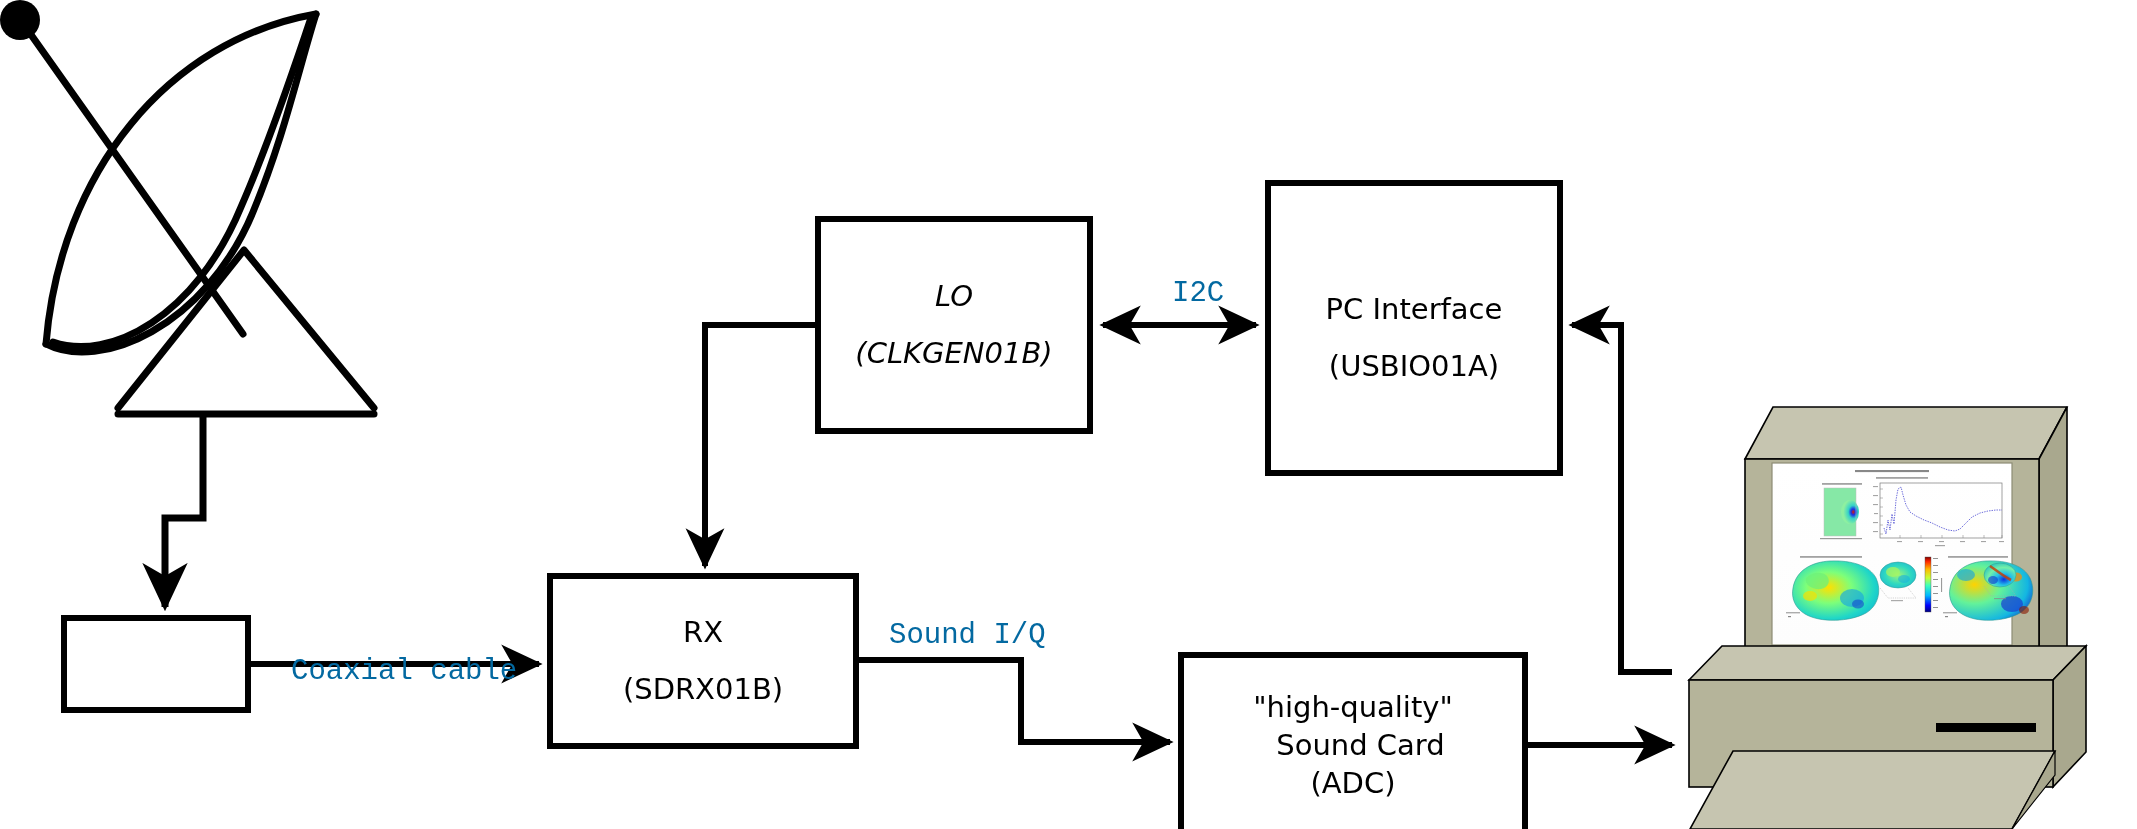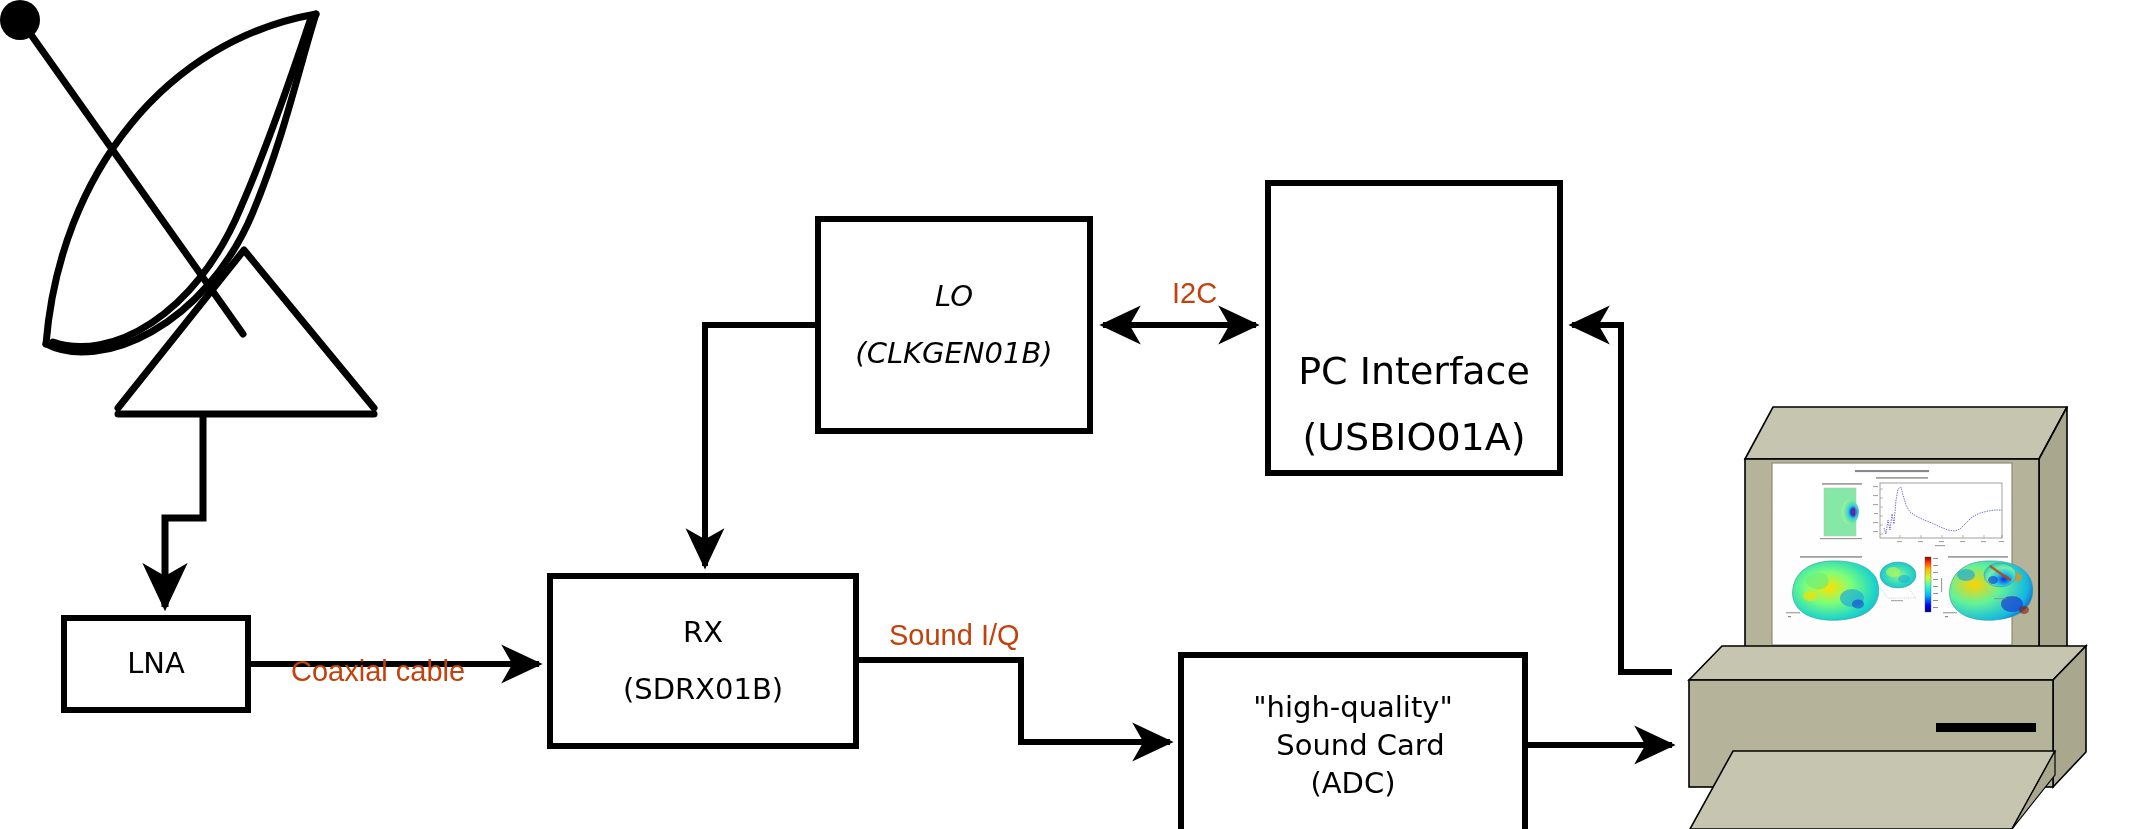--- a/index.html
+++ b/index.html
@@ -11,22 +11,22 @@
     position:absolute;
     display:flex;flex-direction:column;align-items:center;justify-content:center;
     text-align:center;color:#000;
     font-family:"DejaVu Sans","Liberation Sans",sans-serif;
     pointer-events:none;
   }
   .blk-label .l1{display:block;}
   .blk-label .l2{display:block;margin-left:15px;}
   .blk-label .l3{display:block;}
   .edge-label{
-    position:absolute;color:#c2410c;white-space:nowrap;
-    font-family:Liberation Sans, sans-serif;
+    position:absolute;color:#0369a1;white-space:nowrap;
+    font-family:Liberation Mono, monospace;
   }
 </style>
 </head>
 <body>
 
 <div id="stage">
 
   <svg viewBox="0 0 2137 829" xmlns="http://www.w3.org/2000/svg">
     <defs>
       <marker id="arrowF" viewBox="0 0 12 12" refX="10.5" refY="6" markerWidth="7.2" markerHeight="7.2" orient="auto-start-reverse">
@@ -268,35 +268,32 @@
       <polygon points="1689,680 1722,646 2086,646 2053,680" fill="#c6c5b0" stroke="#000" stroke-width="1.6"></polygon>
       <polygon points="2053,680 2086,646 2086,752 2053,787" fill="#a9a88e" stroke="#000" stroke-width="1.6"></polygon>
       <rect x="1689" y="680" width="364" height="107" fill="#b5b49a" stroke="#000" stroke-width="1.6"></rect>
       <rect x="1936" y="723" width="100" height="9" fill="#000"></rect>
 
       <polygon points="1733,751 2055,751 2012,829 1690,829" fill="#c6c5b0" stroke="#000" stroke-width="1.6"></polygon>
       <polygon points="2012,829 2055,751 2055,775 2012,829" fill="#a9a88e" stroke="#000" stroke-width="1.2"></polygon>
     </g>
   </svg>
 
-  <div class="blk-label" style="left:64px;top:618px;width:184px;height:92px;font-size:29px;line-height:1.28;">
-    <span class="l1">LNA</span>
-  </div>
 
   <div class="blk-label" style="left:550px;top:576px;width:306px;height:170px;font-size:29px;line-height:1.0;">
     <span class="l1" style="margin-bottom:28px;">RX</span>
     <span class="l3">(SDRX01B)</span>
   </div>
 
   <div class="blk-label" style="left:818px;top:219px;width:272px;height:212px;font-size:29px;line-height:1.0;font-style:italic;">
     <span class="l1" style="margin-bottom:28px;">LO</span>
     <span class="l3">(CLKGEN01B)</span>
   </div>
 
-  <div class="blk-label" style="left:1268px;top:166px;width:292px;height:290px;font-size:38px;line-height:1.0;justify-content:flex-end;">
+  <div class="blk-label" style="left:1268px;top:193px;width:292px;height:290px;font-size:29px;line-height:1.0;">
     <span class="l1" style="margin-bottom:28px;">PC Interface</span>
     <span class="l3">(USBIO01A)</span>
   </div>
 
   <div class="blk-label" style="left:1181px;top:655px;width:344px;height:180px;font-size:29px;line-height:1.32;">
     <span class="l1">"high-quality"</span>
     <span class="l2">Sound Card</span>
     <span class="l3">(ADC)</span>
   </div>
 

